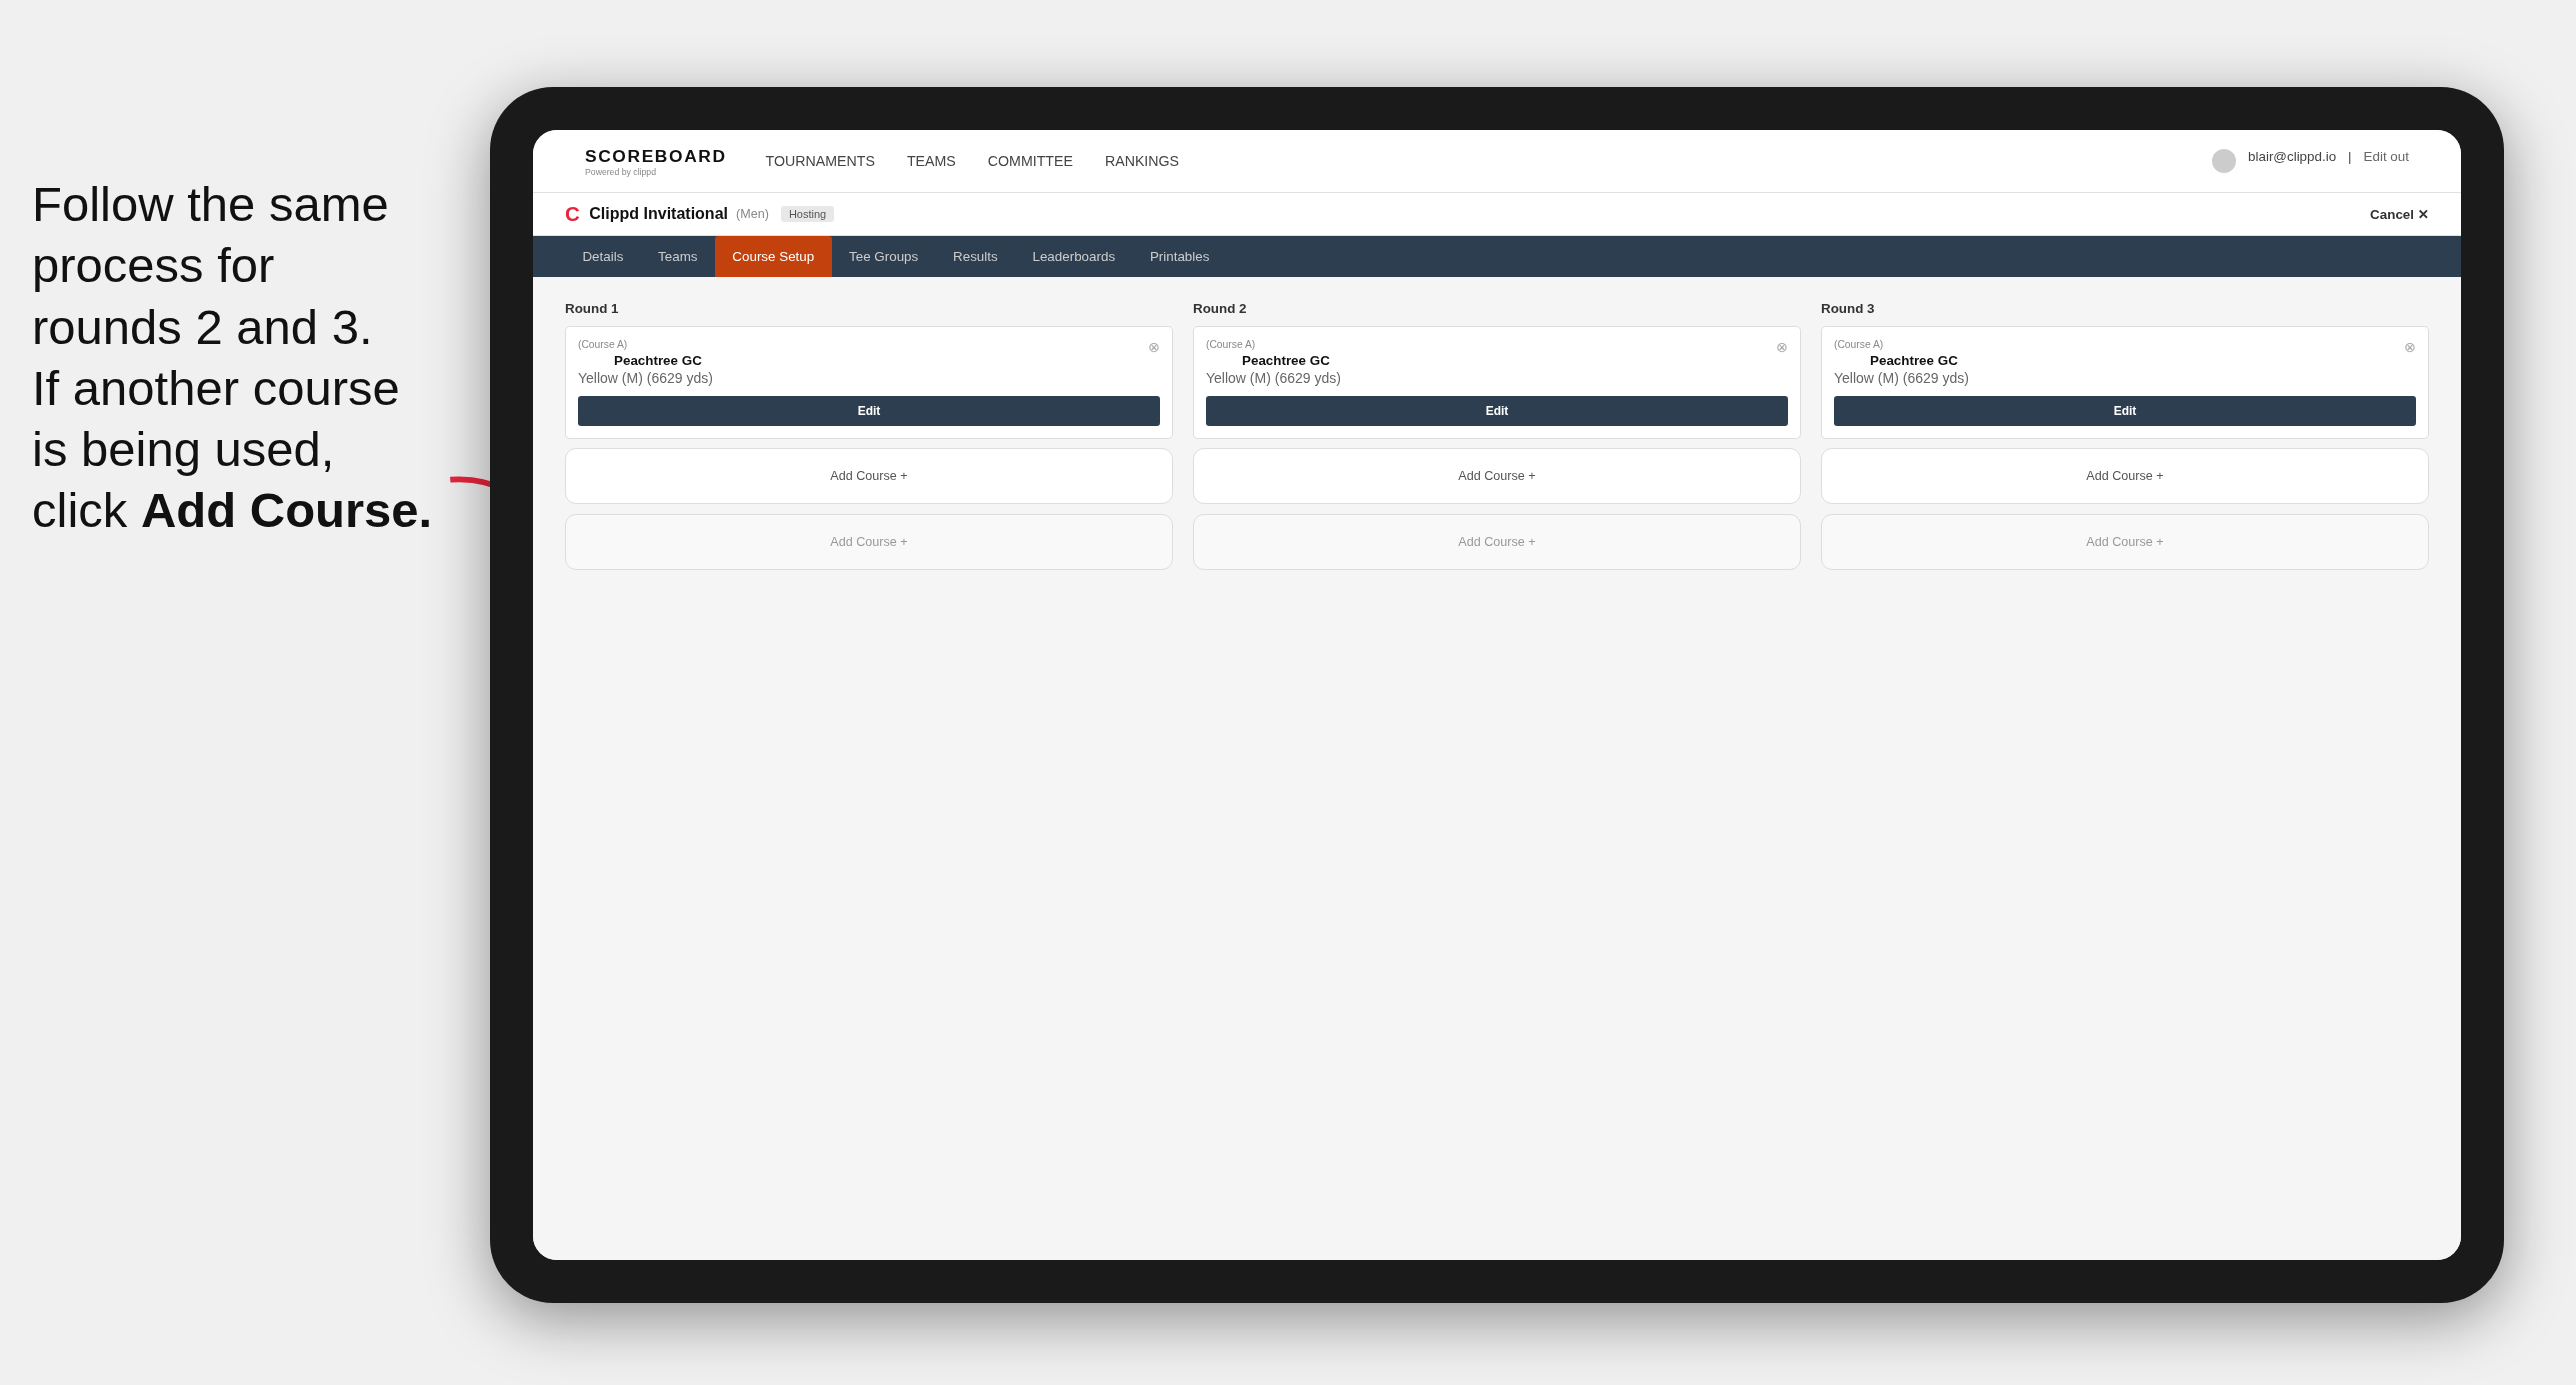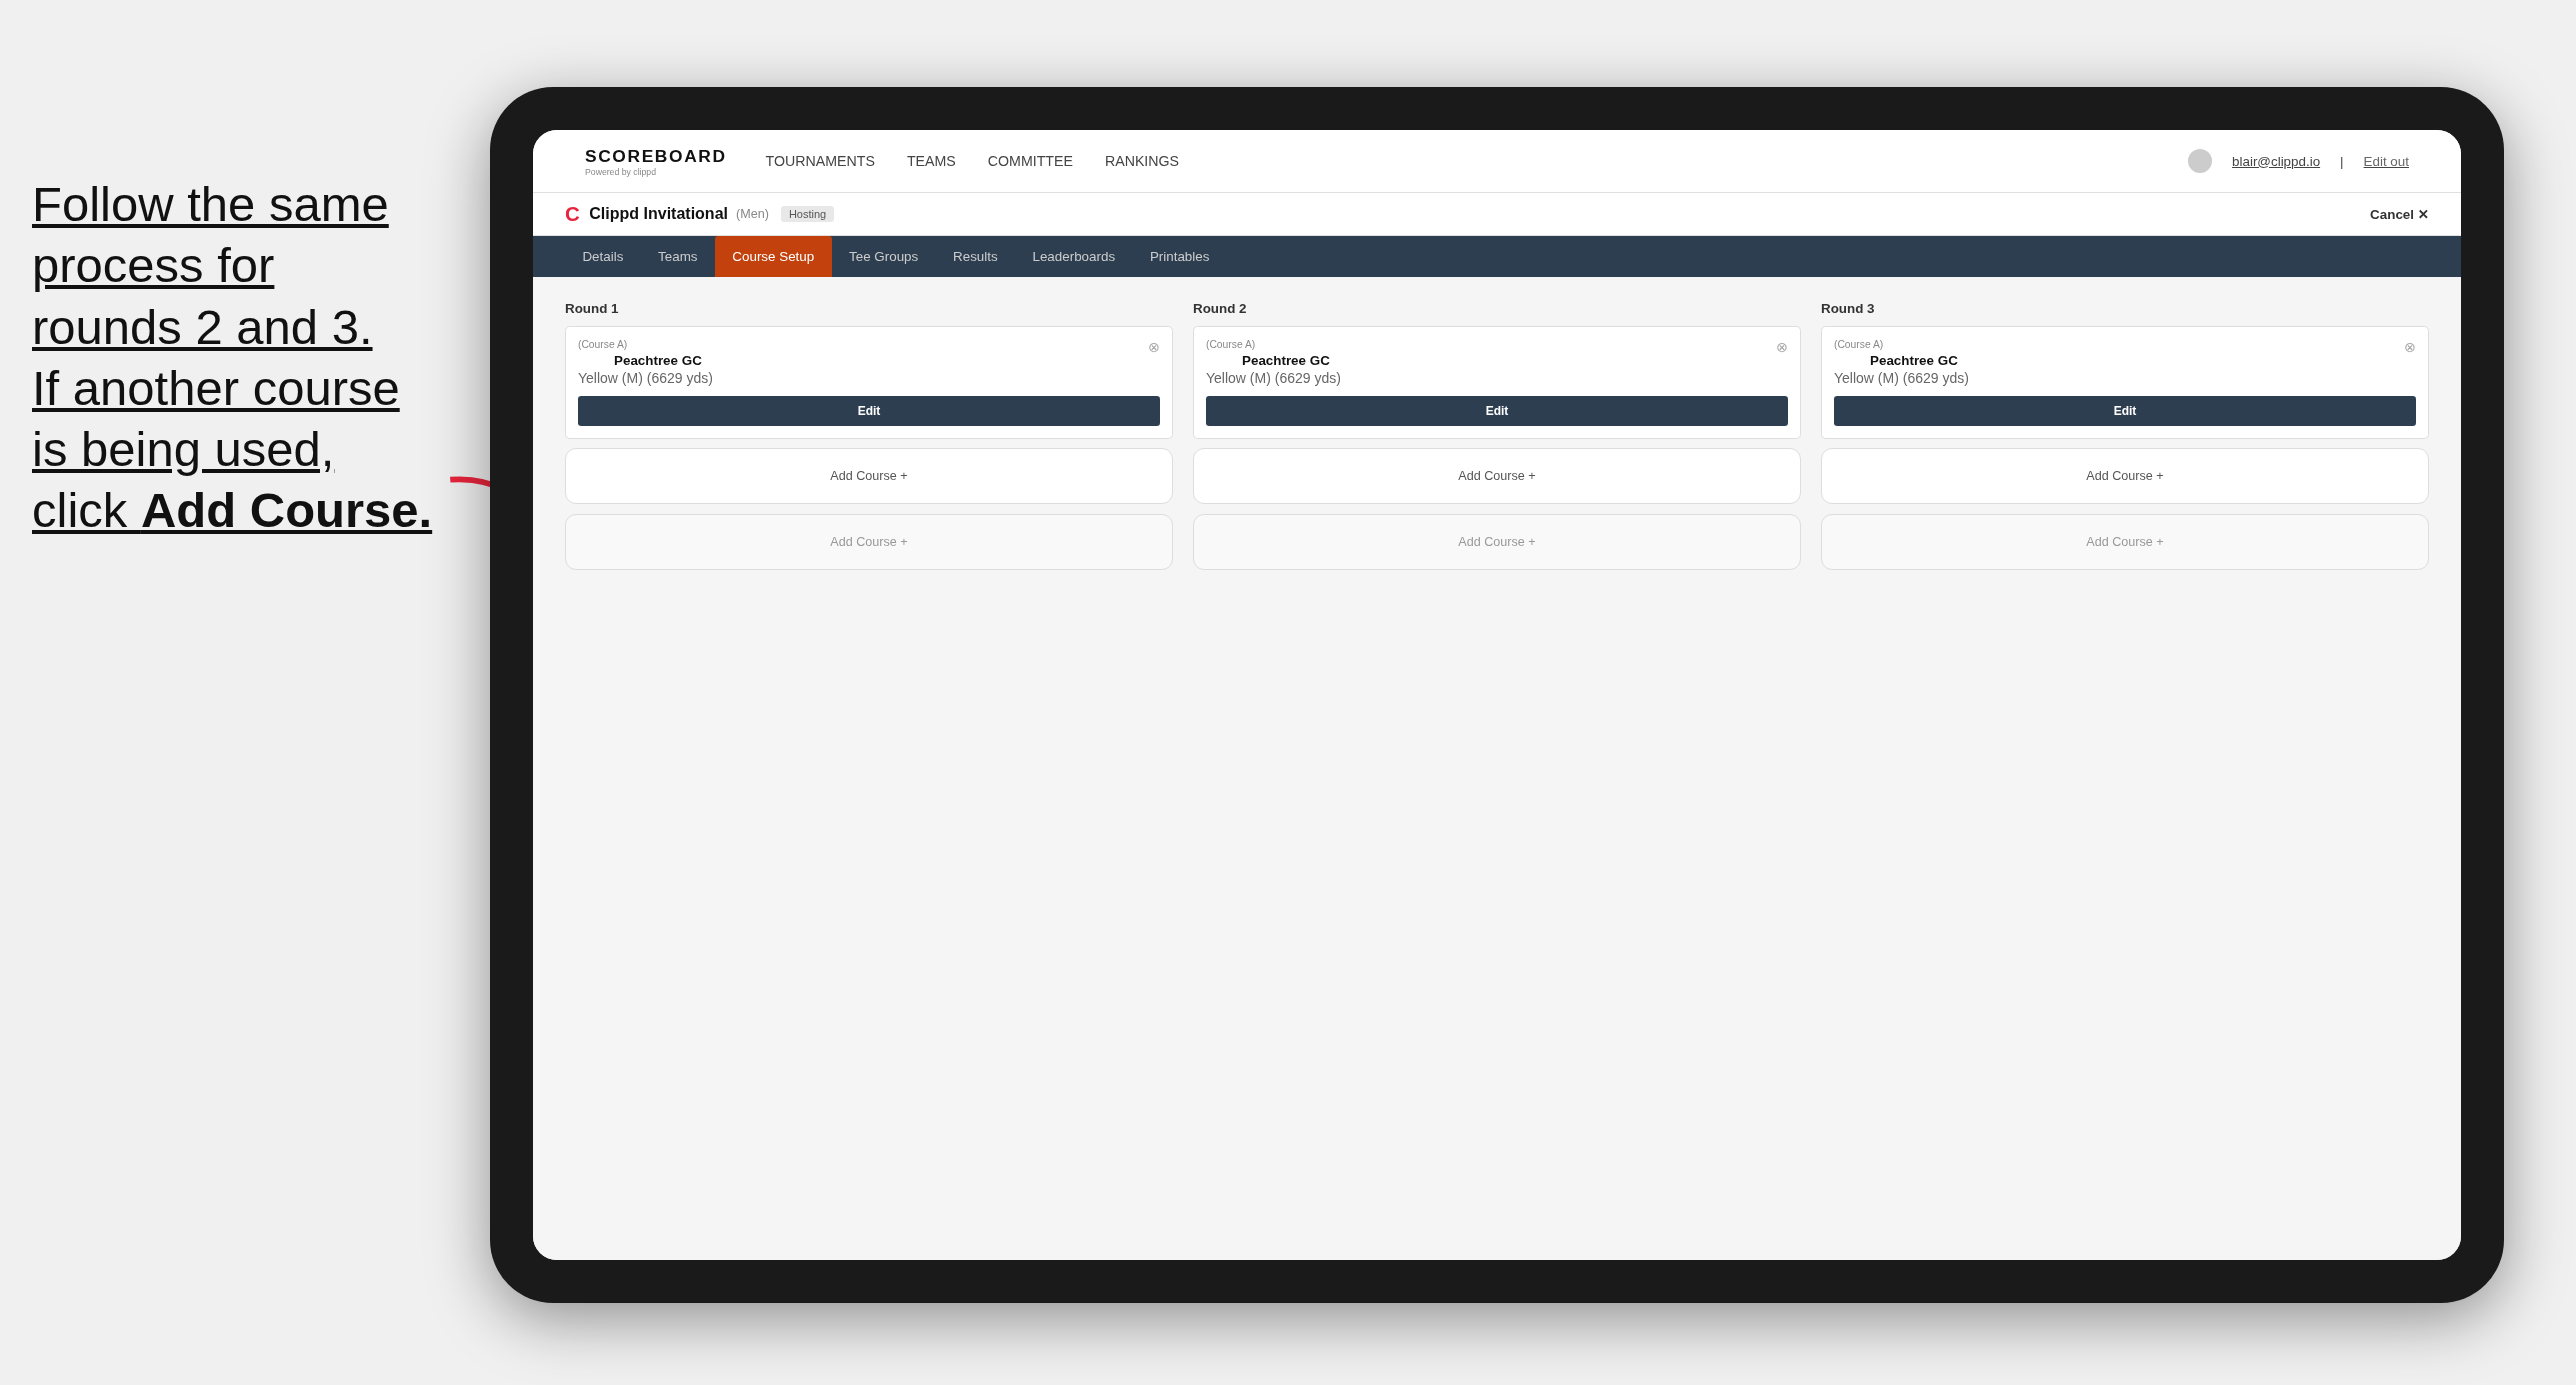--- a/index.html
+++ b/index.html
@@ -15,21 +15,20 @@
     
     .instruction-text {
       position: absolute;
       left: 0;
       top: 142px;
       width: 542px;
       padding: 32px;
       font-size: 49px;
       line-height: 1.25;
       color: #111;
-      text-decoration: underline;
     }
     .instruction-text strong {
       font-weight: 900;
     }
 
     
     .tablet-frame {
       position: absolute;
       left: 490px;
       top: 87px;
@@ -85,25 +84,23 @@
     }
     .nav-link {
       font-size: 14.2px;
       color: #444;
       cursor: pointer;
       text-decoration: none;
     }
 
     .nav-right {
       display: flex;
-      align-items: center;
-      gap: 20px;
+      gap: 12px;
       font-size: 13.4px;
       color: #444;
-      text-decoration: underline;
     }
     .nav-right .avatar {
       width: 24px;
       height: 24px;
       background: #ccc;
       border-radius: 50%;
     }
     .nav-right .sign-out {
       color: #666;
       cursor: pointer;

